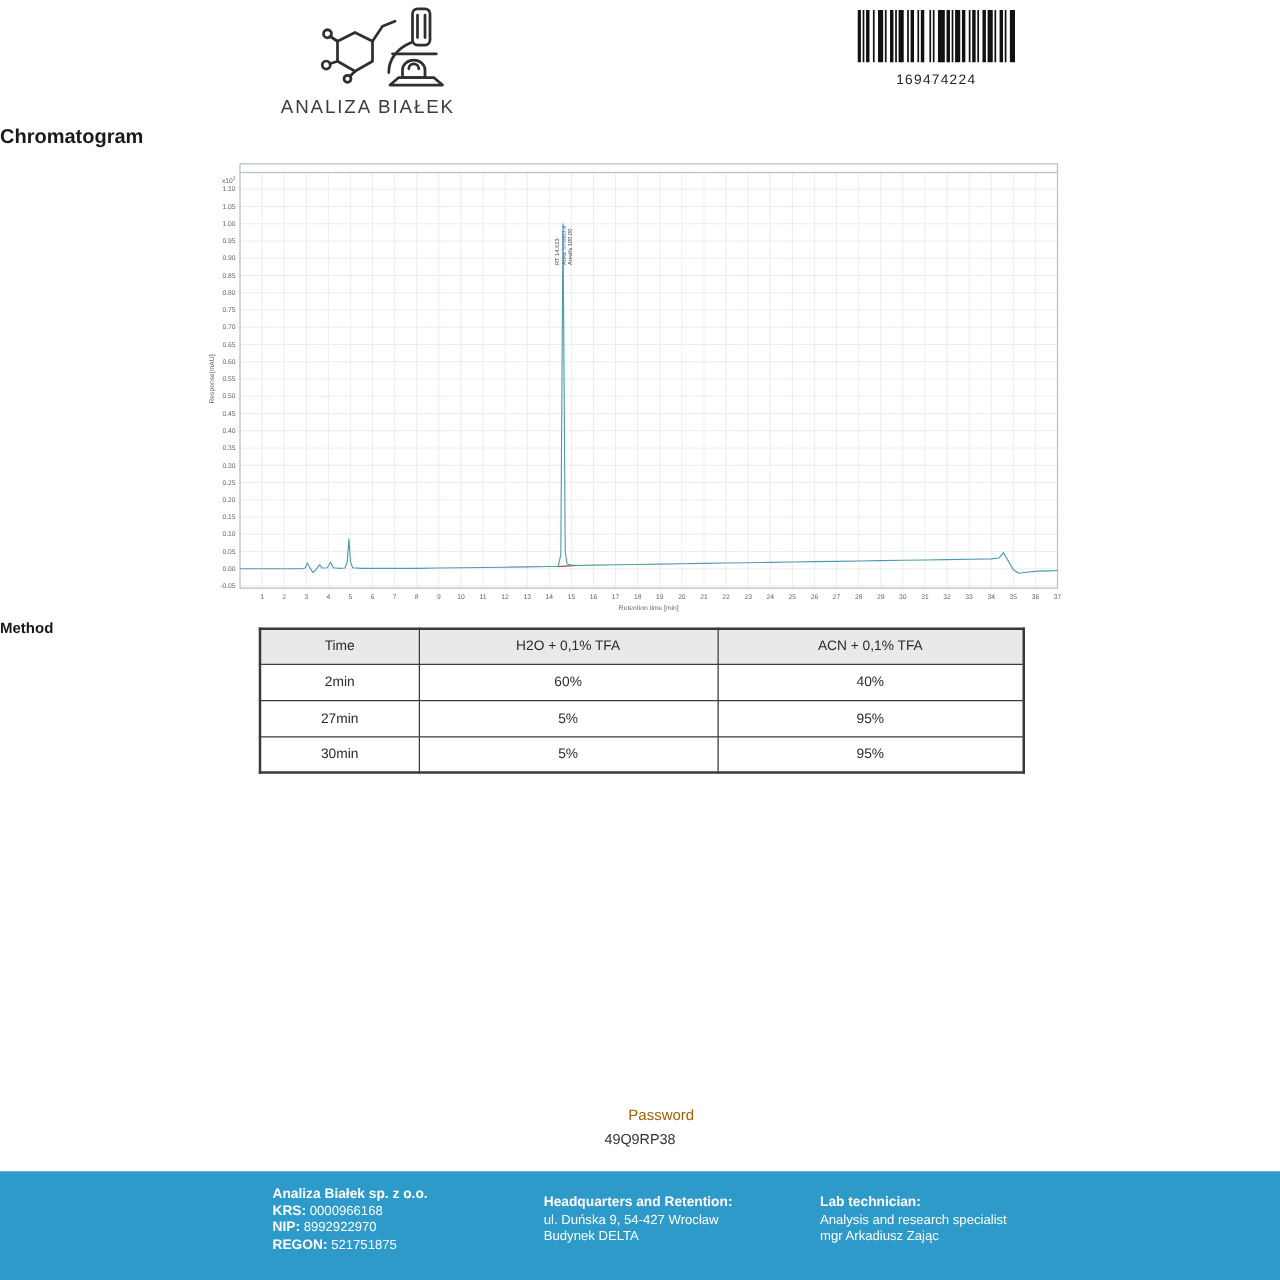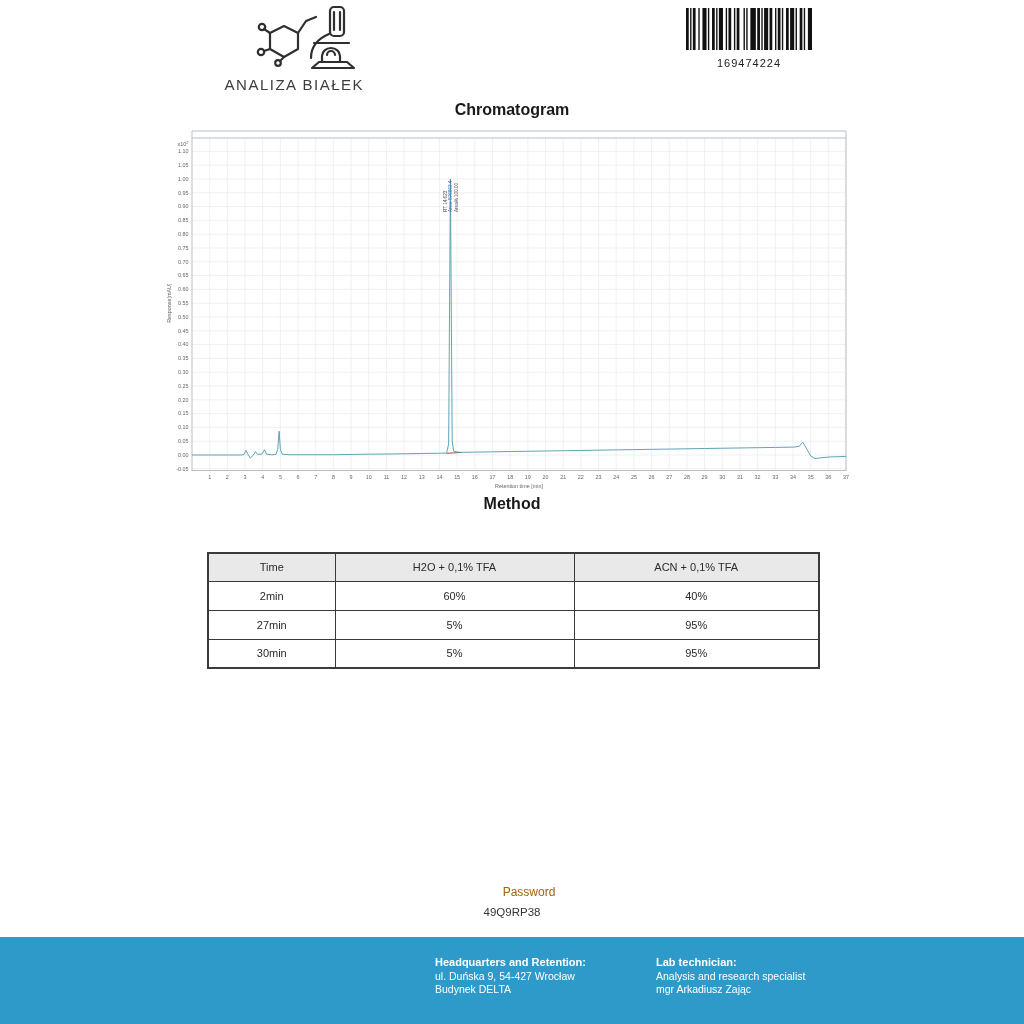--- a/index.html
+++ b/index.html
@@ -11,30 +11,30 @@
     color:#1f1f1f;
     overflow:hidden;
   }
   
   .logo-block { position:absolute; left:224px; top:4px; width:140px; text-align:right; }
   .logo-caption { margin-top:2px; font-size:15px; letter-spacing:1.5px; color:#3d3d3d; }
   .barcode-block { position:absolute; left:685px; top:8px; width:128px; text-align:center; }
   .barcode-number { margin-top:3px; font-size:11px; letter-spacing:1px; color:#222; }
 
   
-  .chart-title { position:absolute; top:101px; left:0; width:100%; text-align:center;
+  .chart-title { position:absolute; top:101px; left:0; width:100%; 
                  font-size:16px; font-weight:bold; color:#191919; }
-  .method-title { position:absolute; top:495px; left:0; width:100%; text-align:center;
-                  font-size:16px; font-weight:bold; color:#191919; }
+  .method-title { position:absolute; top:495px; left:0; width:100%; text-align:left;
+                  font-size:12px; font-weight:bold; color:#191919; }
 
   
   .chart-wrap { position:absolute; left:160px; top:126px; width:700px; height:372px; }
 
   
-  .method-table { position:absolute; left:207px; top:552px; width:611px;
+  .method-table { position:absolute; left:207px; top:502px; width:611px;
                   border-collapse:collapse; table-layout:fixed; }
   .method-table th, .method-table td {
     border:1px solid #3a3a3a; text-align:center; font-weight:normal;
     font-size:11px; color:#2a2a2a; height:29px; }
   .method-table thead th { background:#e9e9e9; height:28px; }
   .method-table { border:2px solid #3a3a3a; }
 
   
   .password-label { position:absolute; top:885px; left:17px; width:100%; text-align:center;
                     font-size:12px; font-weight:normal; color:#a16207; }
@@ -283,20 +283,26 @@
         <td>5%</td>
         <td>95%</td>
       </tr>
     </tbody>
 </table>
 
 <div class="password-label">Password</div>
 <div class="password-value">49Q9RP38</div>
 
 <div class="footer" id="footer" style="background: rgb(45, 154, 202);">
+  <div class="f-col f-col1">
+    <div class="f-title">Analiza Białek sp. z o.o.</div>
+    <div class="f-line"><b>KRS:</b> <span>0000966168</span></div>
+    <div class="f-line"><b>NIP:</b> <span>8992922970</span></div>
+    <div class="f-line"><b>REGON:</b> <span>521751875</span></div>
+  </div>
   <div class="f-col f-col2">
     <div class="f-title">Headquarters and Retention:</div>
     <div class="f-line">ul. Duńska 9, 54-427 Wrocław</div>
     <div class="f-line">Budynek DELTA</div>
   </div>
   <div class="f-col f-col3">
     <div class="f-title">Lab technician:</div>
     <div class="f-line">Analysis and research specialist</div>
     <div class="f-line">mgr Arkadiusz Zając</div>
   </div>

